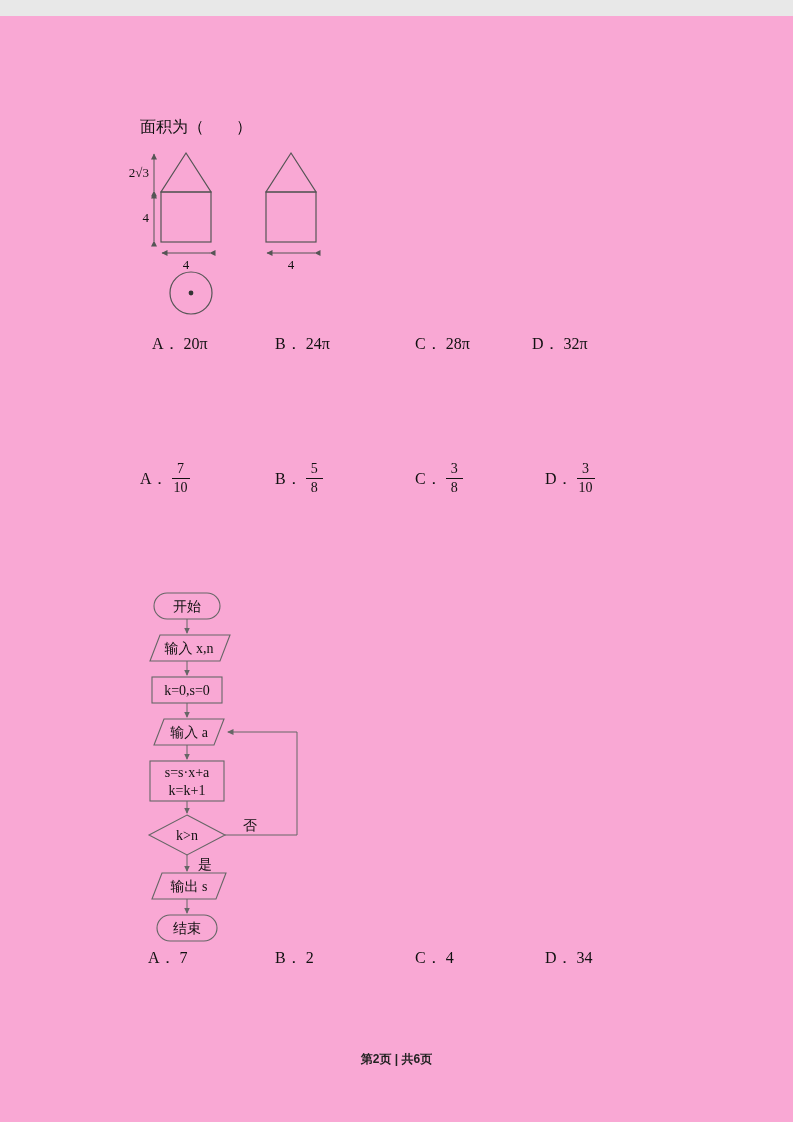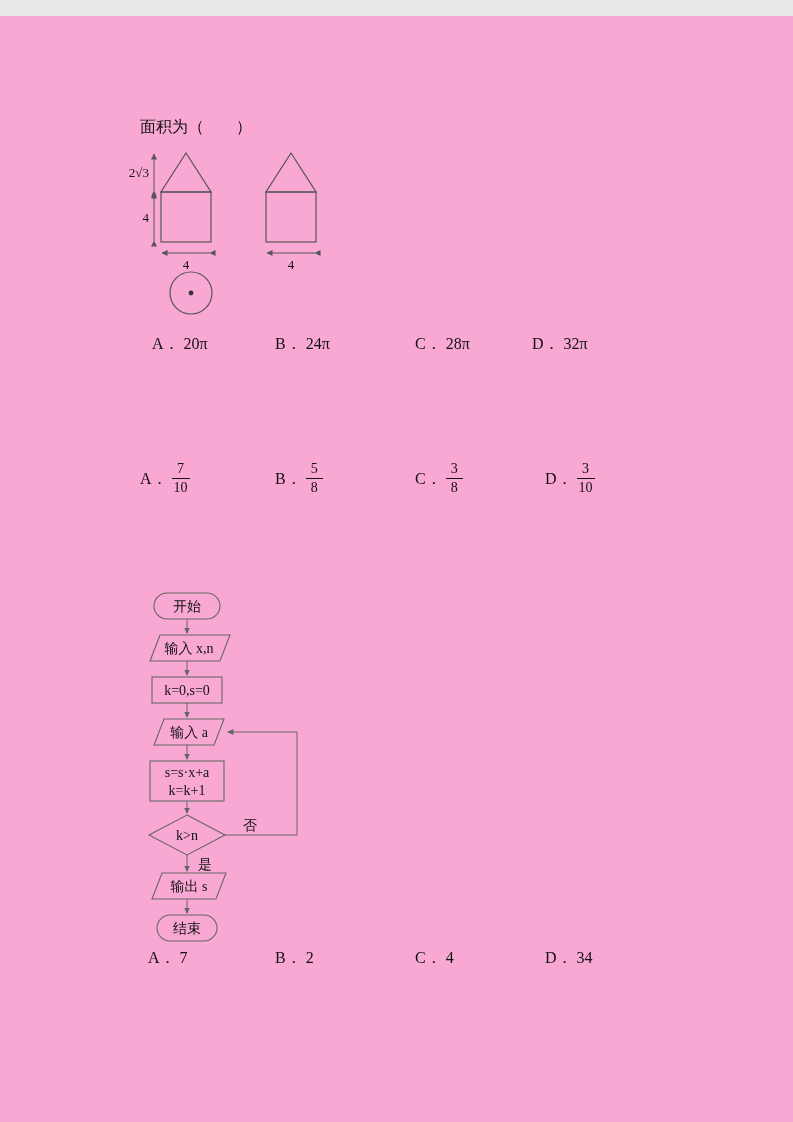--- a/index.html
+++ b/index.html
@@ -163,14 +163,15 @@
   </svg>
 
   <div class="opt-row" style="top:932px;">
     <span class="opt" style="left:8px;"><span class="lbl">A．</span><span>7</span></span>
     <span class="opt" style="left:135px;"><span class="lbl">B．</span><span>2</span></span>
     <span class="opt" style="left:275px;"><span class="lbl">C．</span><span>4</span></span>
     <span class="opt" style="left:405px;text-align:center;"><span class="lbl">D．</span><span>34</span></span>
   </div>
 
 
+  <div class="footer">第2页 | 共6页</div>
 
 </div>
 
 </body></html>

